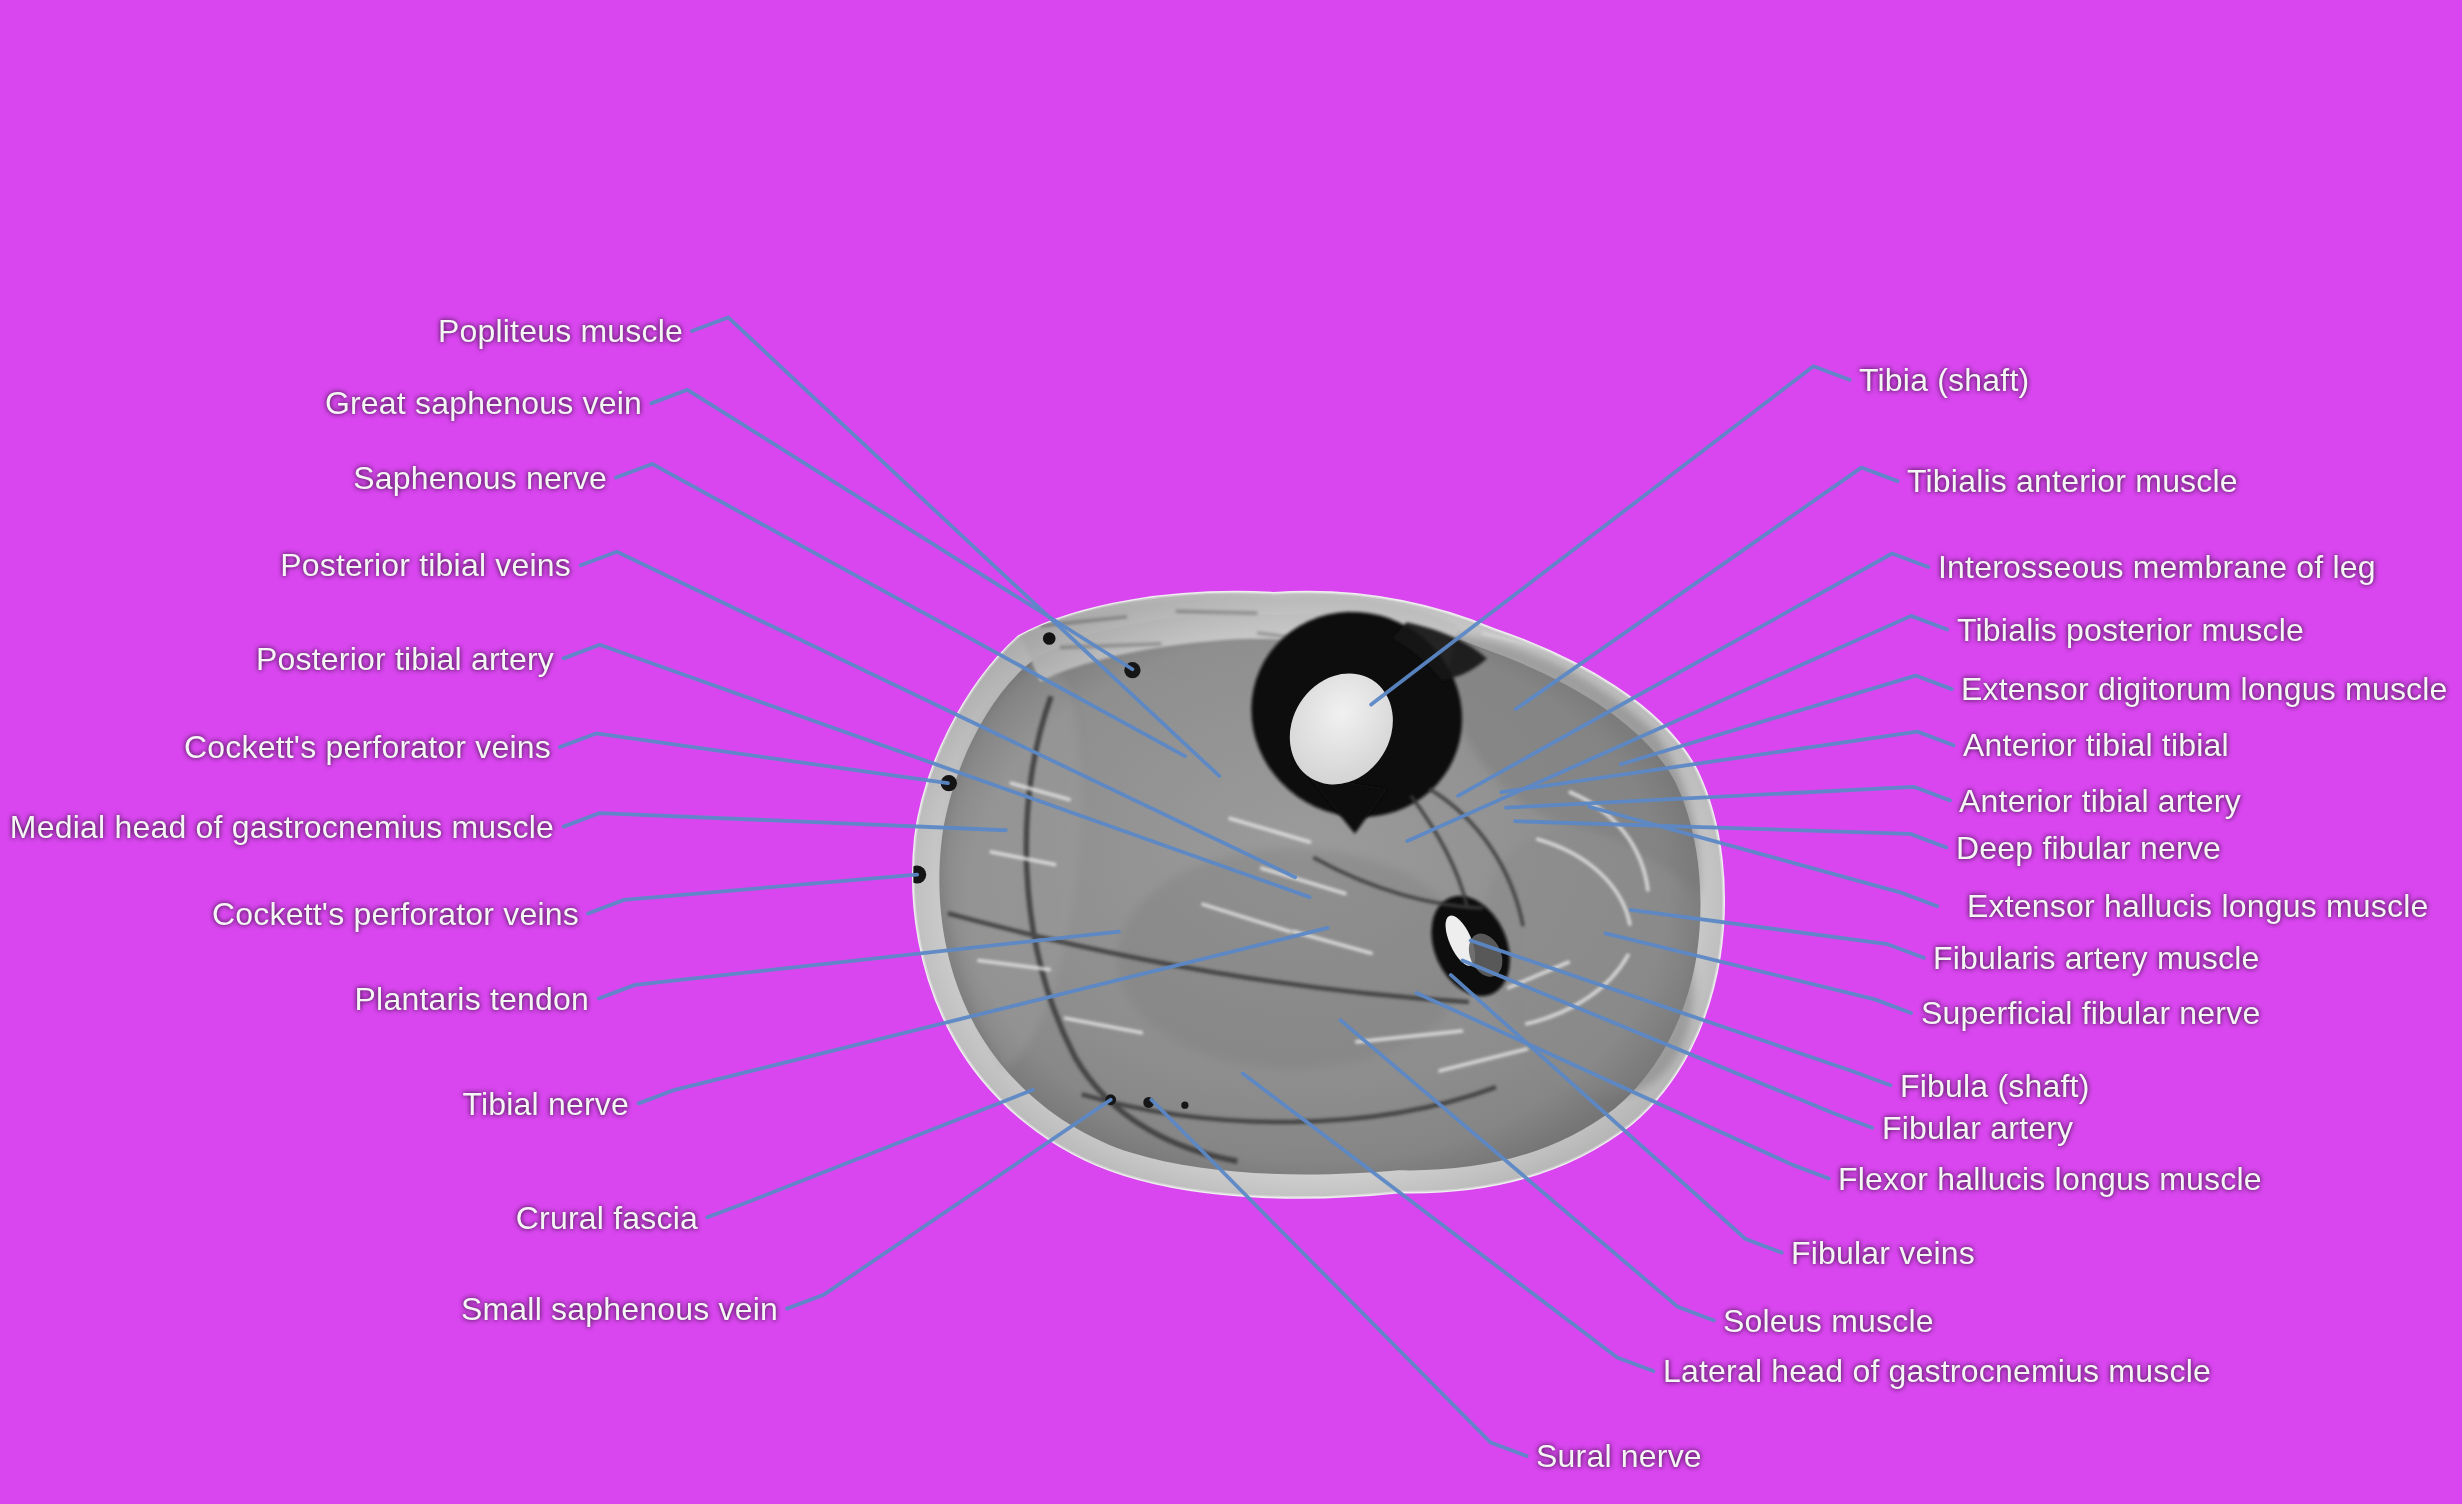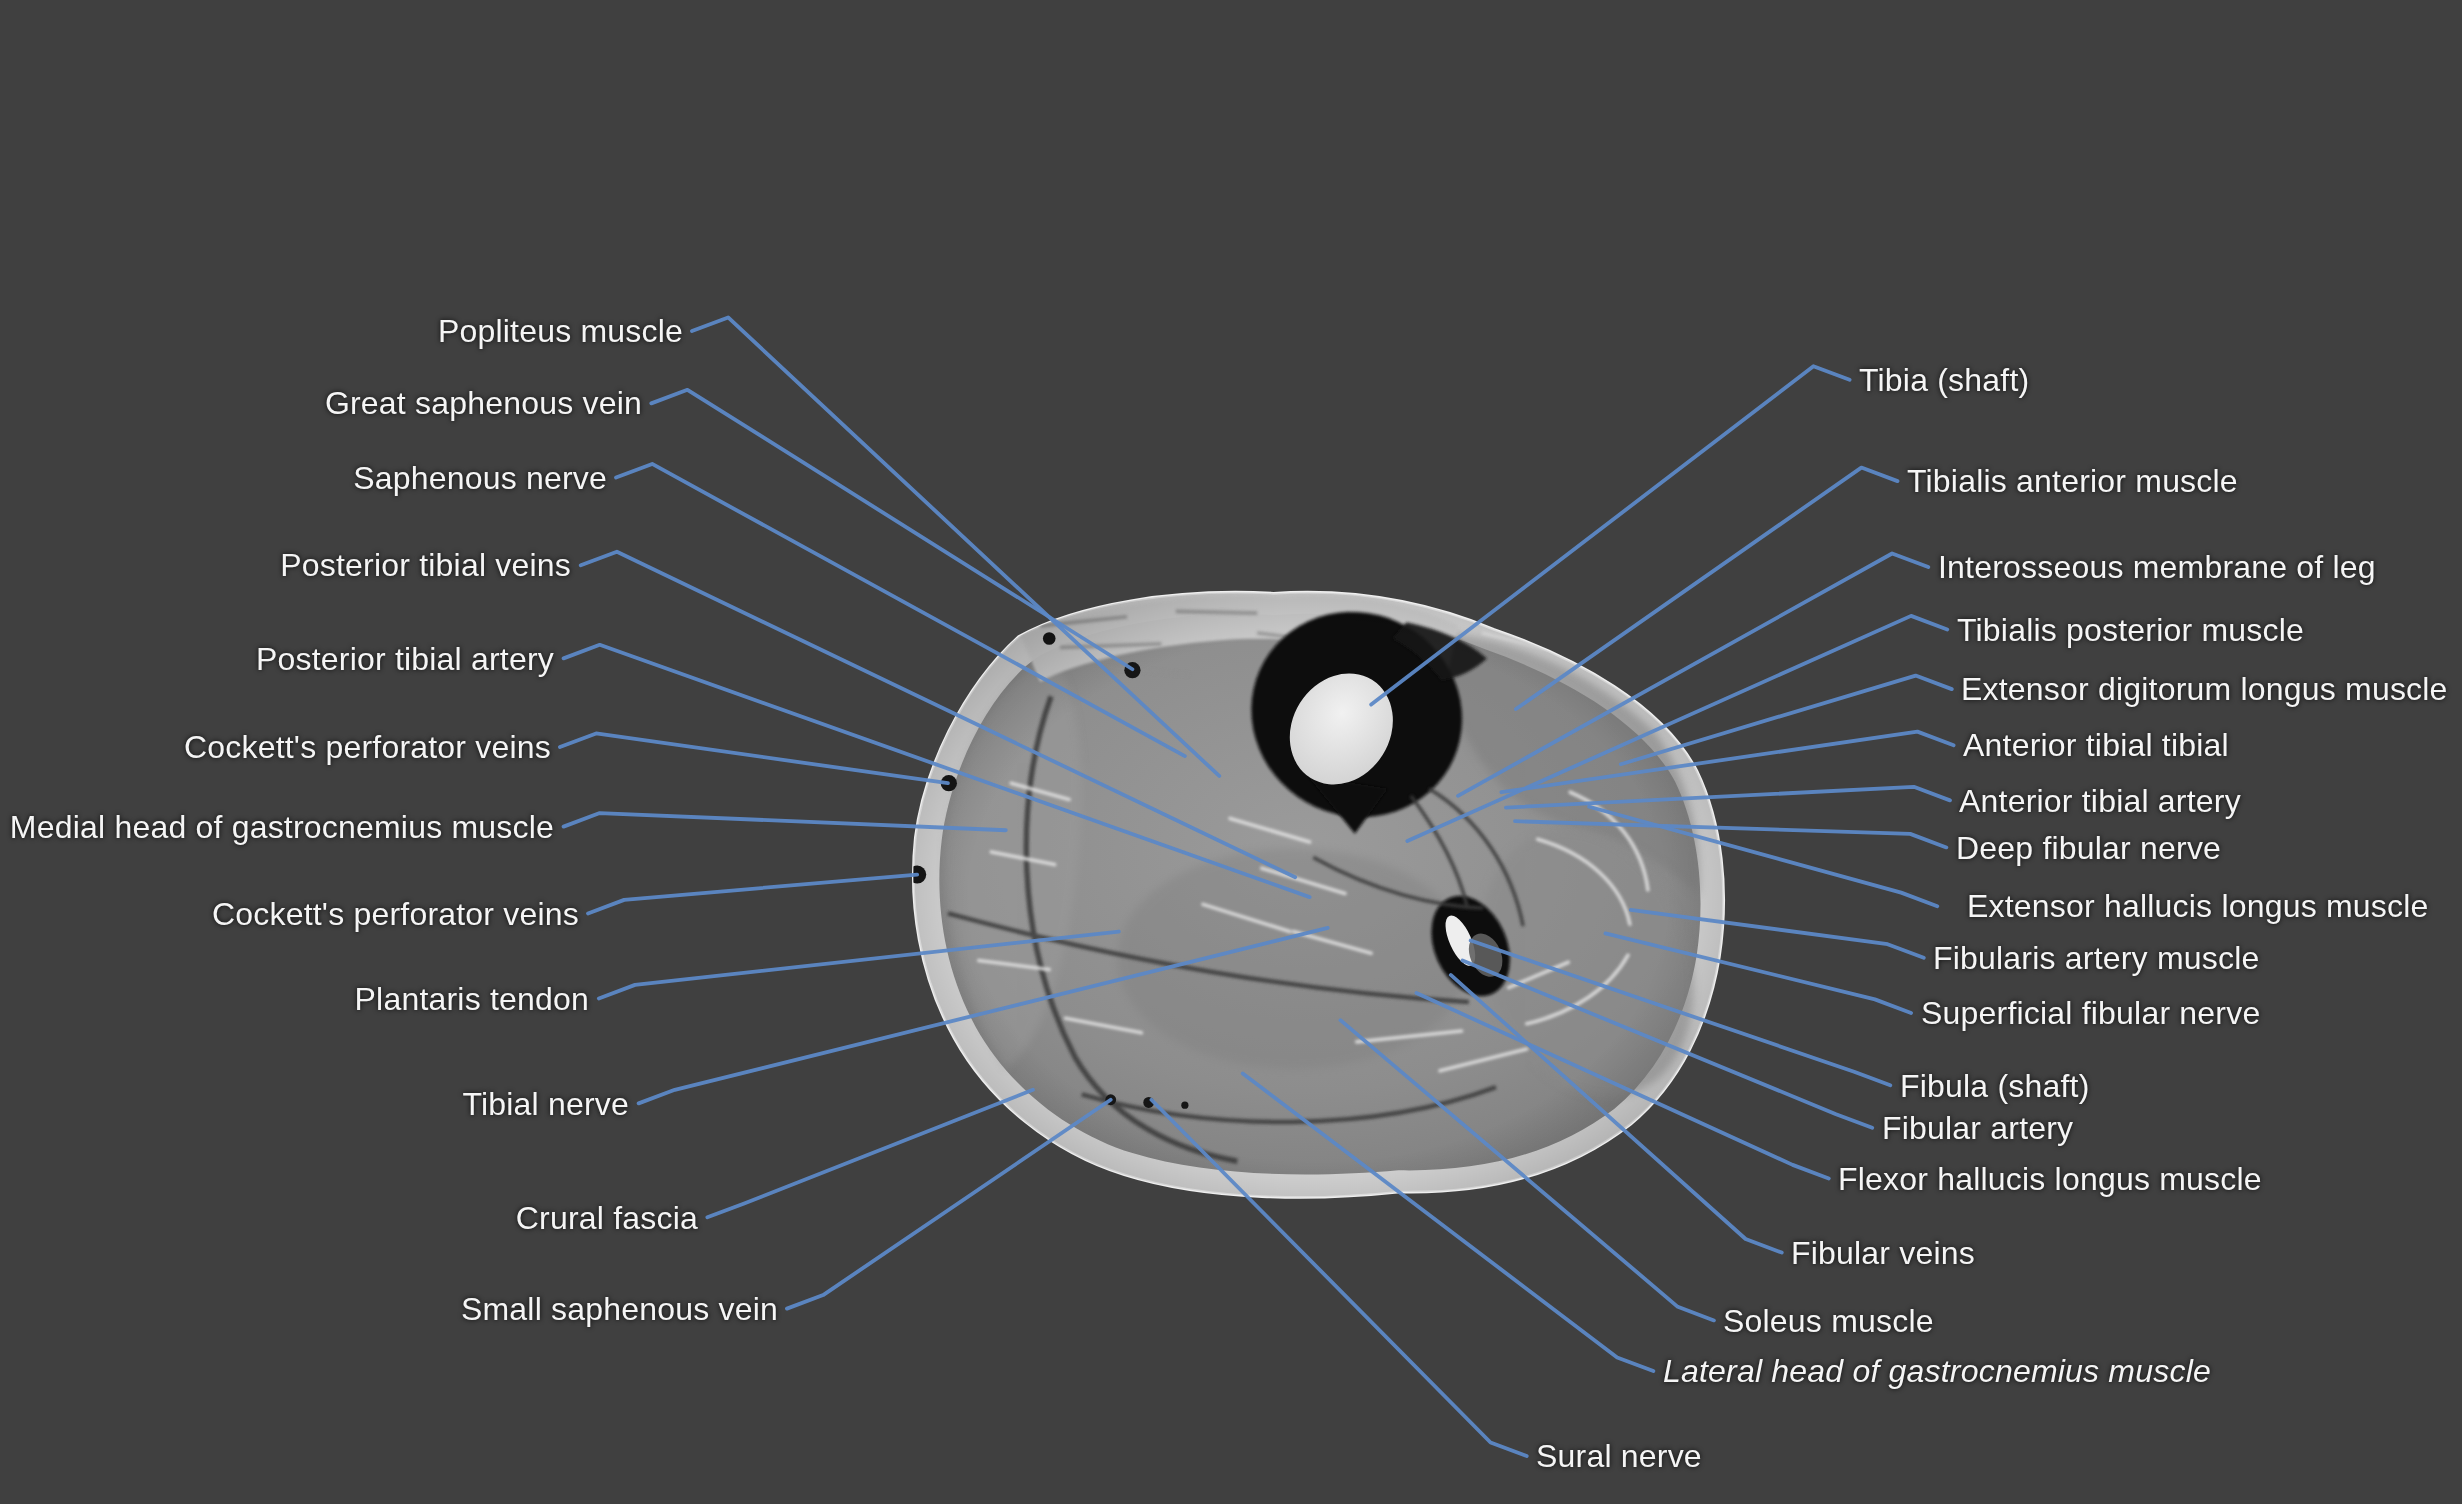--- a/index.html
+++ b/index.html
@@ -1,19 +1,19 @@
 <!DOCTYPE html>
 <html style="font-size:14.5px"><head>
 <meta charset="utf-8">
 <style>
   html,body{margin:0;padding:0;background:#000;}
   #stage{
     position:relative;
     width:2462px;height:1504px;
-    background:#404040;
+    background:#d946ef;
     overflow:hidden;
     font-family:"Liberation Sans", sans-serif;
   }
   #figure-svg{position:absolute;left:0;top:0;width:2462px;height:1504px;}
   #labels{position:absolute;left:0;top:0;width:100%;height:100%;pointer-events:none;}
   .label{
     position:absolute;
     transform:translateY(-50%);
     font-size:32px;
     line-height:1.15;
@@ -196,18 +196,18 @@
       <div class="label right" style="left: 1959px; top: 801px; color: rgb(245, 245, 245);">Anterior tibial artery</div>
       <div class="label right" style="left: 1956px; top: 848px; color: rgb(245, 245, 245);">Deep fibular nerve</div>
       <div class="label right" style="left: 1947px; top: 906px; color: rgb(245, 245, 245); margin-left: 20px;">Extensor hallucis longus muscle</div>
       <div class="label right" style="left: 1933px; top: 958px; color: rgb(245, 245, 245);">Fibularis artery muscle</div>
       <div class="label right" style="left: 1921px; top: 1013px; color: rgb(245, 245, 245);">Superficial fibular nerve</div>
       <div class="label right" style="left: 1900px; top: 1086px; color: rgb(245, 245, 245);">Fibula (shaft)</div>
       <div class="label right" style="left: 1882px; top: 1128px; color: rgb(245, 245, 245);">Fibular artery</div>
       <div class="label right" style="left: 1838px; top: 1179px; color: rgb(245, 245, 245); text-align: center;">Flexor hallucis longus muscle</div>
       <div class="label right" style="left: 1791px; top: 1253px; color: rgb(245, 245, 245);">Fibular veins</div>
       <div class="label right" style="left: 1723px; top: 1321px; color: rgb(245, 245, 245);">Soleus muscle</div>
-      <div class="label right" style="left: 1663px; top: 1371px; color: rgb(245, 245, 245); font-style: italic;">Lateral head of gastrocnemius muscle</div>
+      <div class="label right" style="left: 1663px; top: 1371px; color: rgb(245, 245, 245);">Lateral head of gastrocnemius muscle</div>
       <div class="label right" style="left: 1536px; top: 1456px; color: rgb(245, 245, 245);">Sural nerve</div>
     </div>
 
 </div>
 
 
 </body></html>

